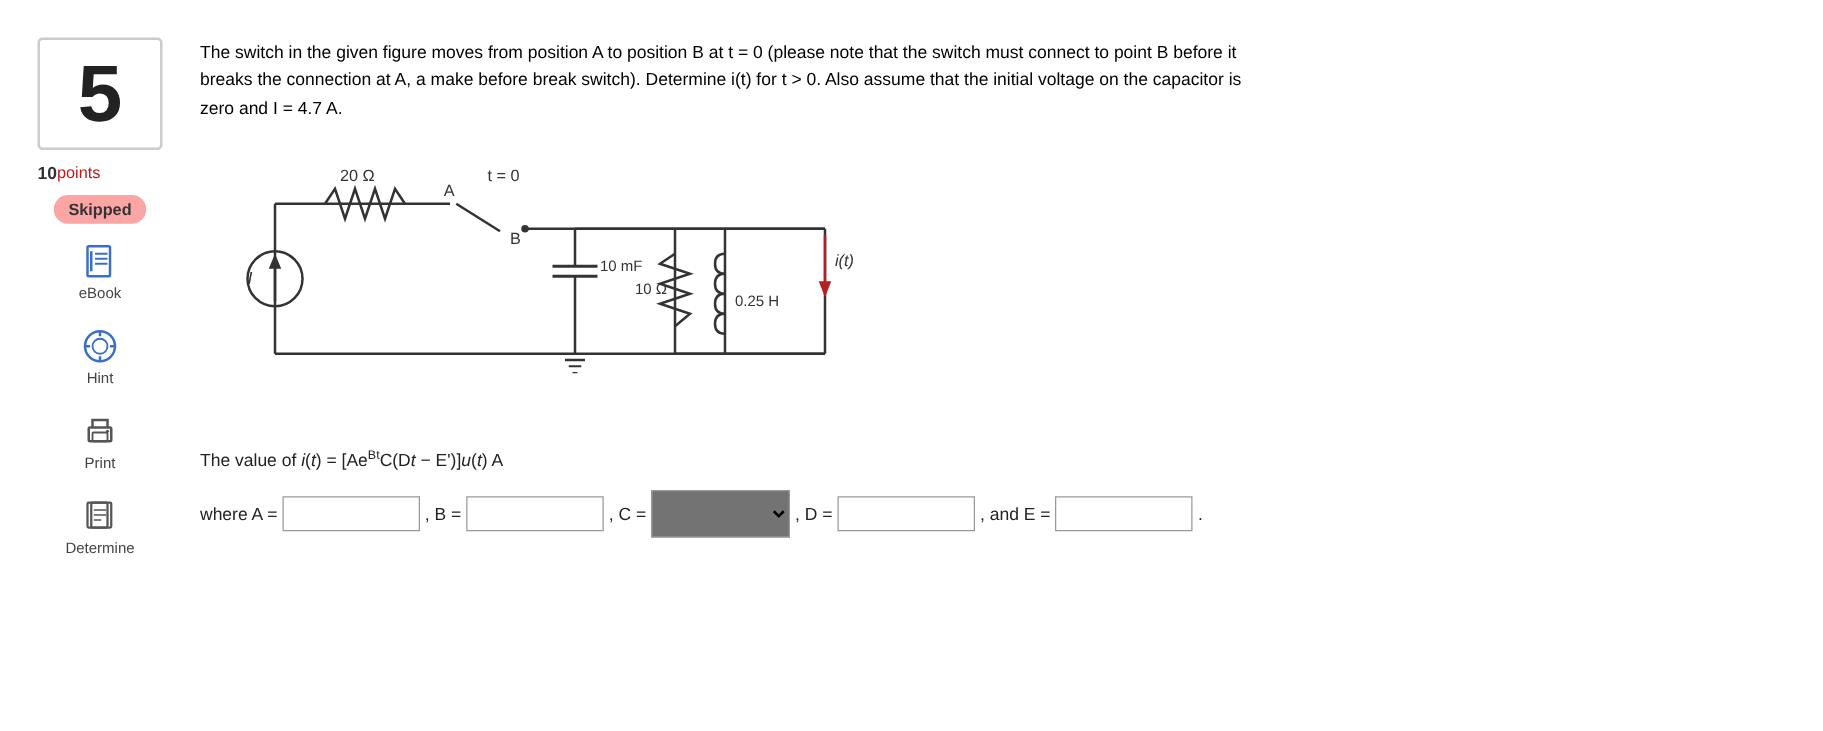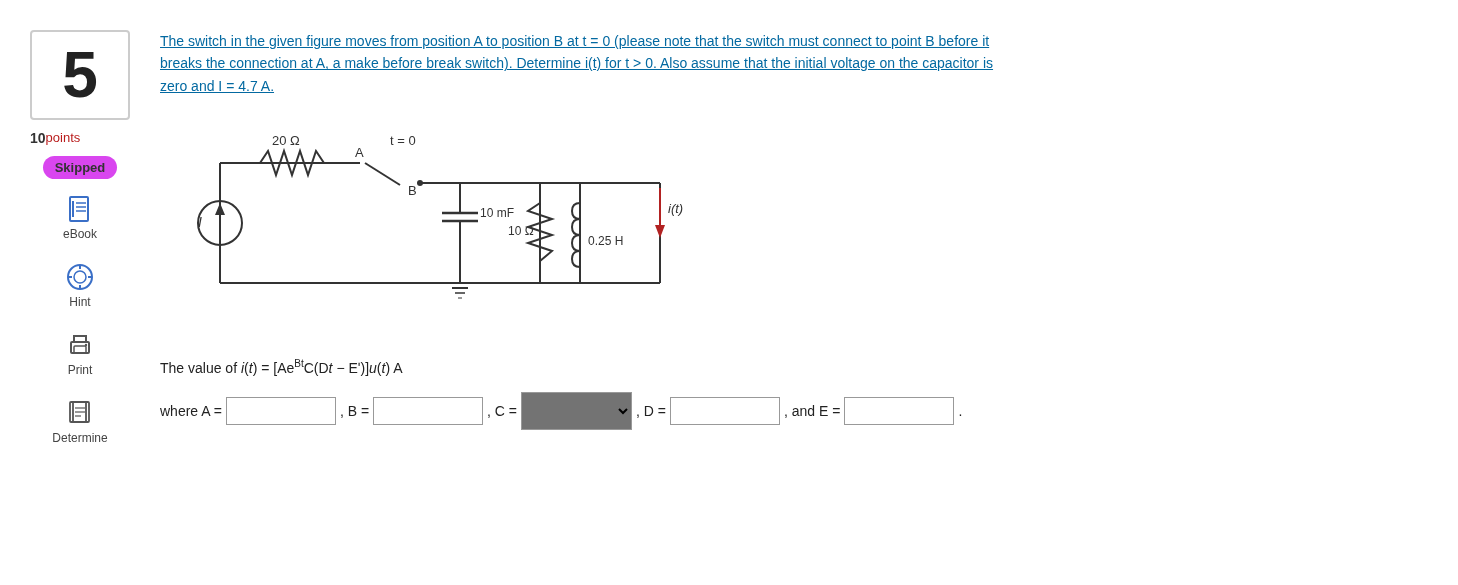--- a/index.html
+++ b/index.html
@@ -45,21 +45,21 @@
     }
     .points-number {
       font-size: 14px;
       font-weight: bold;
     }
     .points-text {
       font-size: 13px;
       color: #b91c1c;
     }
     .skipped-badge {
-      background: #d946ef;
+      background: #fca5a5;
       color: #333;
       font-size: 13px;
       font-weight: bold;
       padding: 4px 12px;
       border-radius: 20px;
     }
     .sidebar-tool {
       display: flex;
       flex-direction: column;
       align-items: center;
@@ -80,24 +80,23 @@
       align-items: center;
       justify-content: center;
     }
     .main-content {
       flex: 1;
       padding: 10px 20px;
     }
     .question-text {
       font-size: 14px;
       line-height: 1.6;
-      color: #0369a1;
+      color: #000000;
       max-width: 1100px;
       margin-bottom: 16px;
-      text-decoration: underline;
     }
     .circuit-diagram {
       margin: 10px 0 20px 0;
       position: relative;
       width: 560px;
       height: 220px;
     }
     .answer-section {
       font-size: 14px;
       color: #222;

